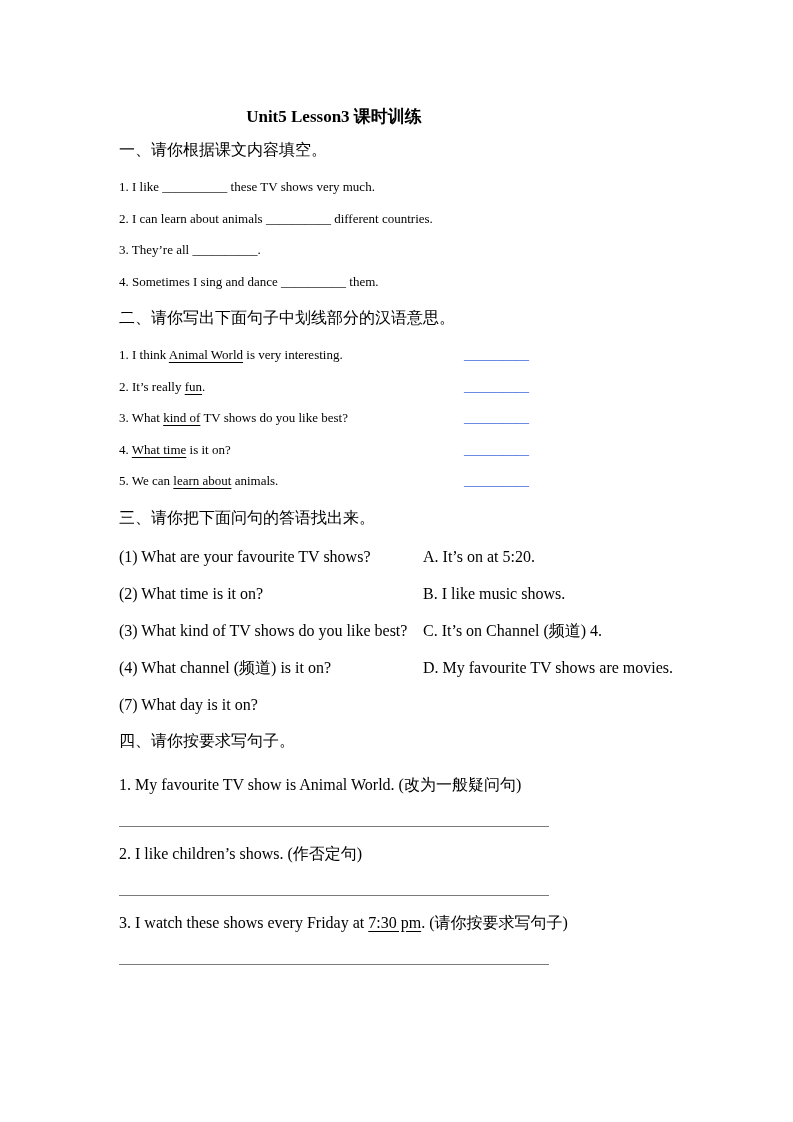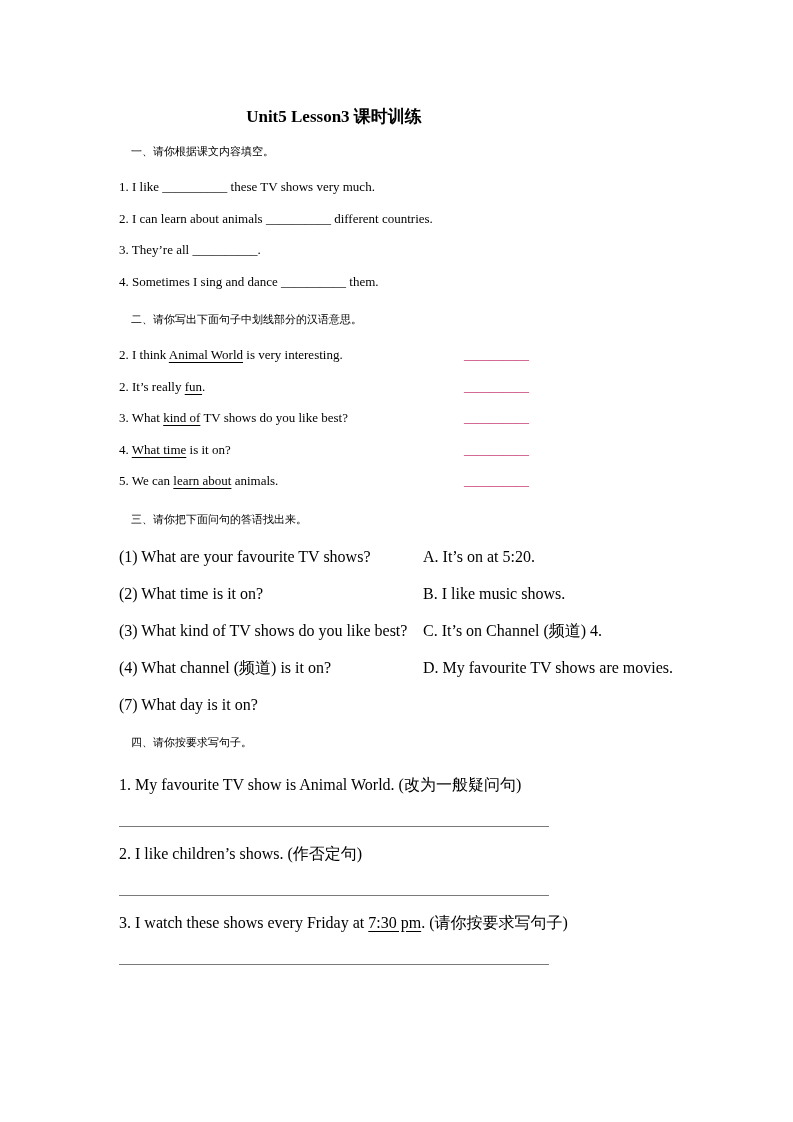--- a/index.html
+++ b/index.html
@@ -21,43 +21,44 @@
     padding: 105px 120px 0 119px;
   }
   .title {
     font-size: 17px;
     font-weight: bold;
     text-align: center;
     line-height: 24px;
     margin: 0;
   }
   .heading {
-    font-size: 11px;
+    font-size: 16px;
     line-height: 32px;
-    margin: 6px 0 4px 12px;
+    margin: 6px 0 4px 0;
+    font-family: Liberation Mono, monospace;
   }
   .item {
     font-size: 13px;
     line-height: 31.5px;
     margin: 0;
     white-space: nowrap;
   }
   .u {
     text-decoration: underline;
     text-underline-offset: 3px;
   }
   
   .row2 {
     display: flex;
     justify-content: space-between;
     align-items: baseline;
   }
   .row2 .blank {
     padding-right: 20px;
-    color: #be185d;
+    color: #1d4ed8;
     letter-spacing: 0;
   }
   
   .row3 {
     display: flex;
     align-items: flex-end;
     font-size: 16px;
     line-height: 30px;
     margin-top: 7px;
     white-space: nowrap;
@@ -93,21 +94,21 @@
     <p class="item">1. I like __________ these TV shows very much.</p>
     <p class="item">2. I can learn about animals __________ different countries.</p>
     <p class="item">3. They’re all __________.</p>
     <p class="item">4. Sometimes I sing and dance __________ them.</p>
   </div>
 
   <div>
     <div class="heading">二、请你写出下面句子中划线部分的汉语意思。</div>
 
     <p class="item row2">
-      <span><span>2. I think </span><span class="u">Animal World</span><span> is very interesting.</span></span>
+      <span><span>1. I think </span><span class="u">Animal World</span><span> is very interesting.</span></span>
       <span class="blank">__________</span>
     </p>
     <p class="item row2">
       <span><span>2. It’s really </span><span class="u">fun</span><span>.</span></span>
       <span class="blank">__________</span>
     </p>
     <p class="item row2">
       <span><span>3. What </span><span class="u">kind of</span><span> TV shows do you like best?</span></span>
       <span class="blank">__________</span>
     </p>

